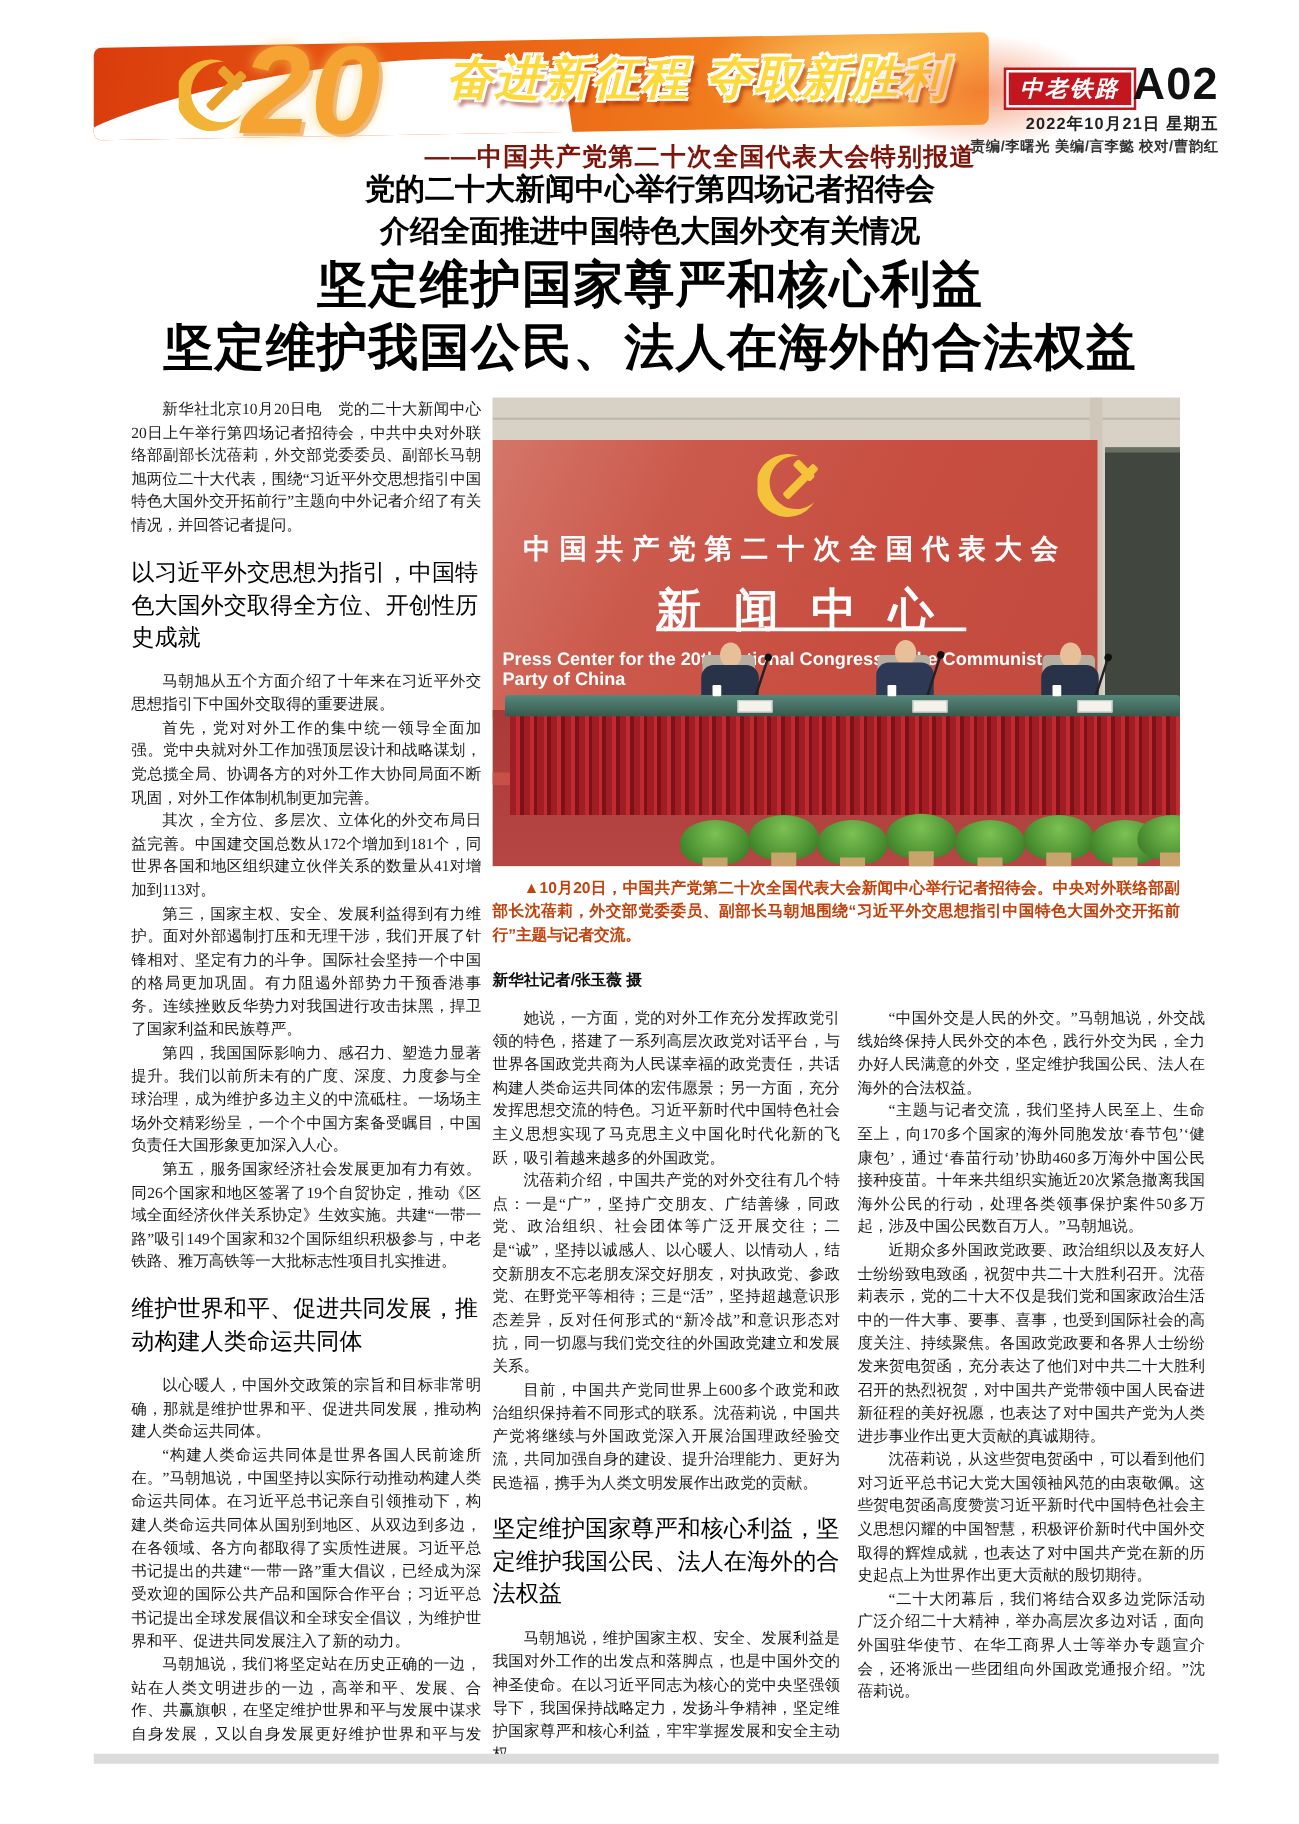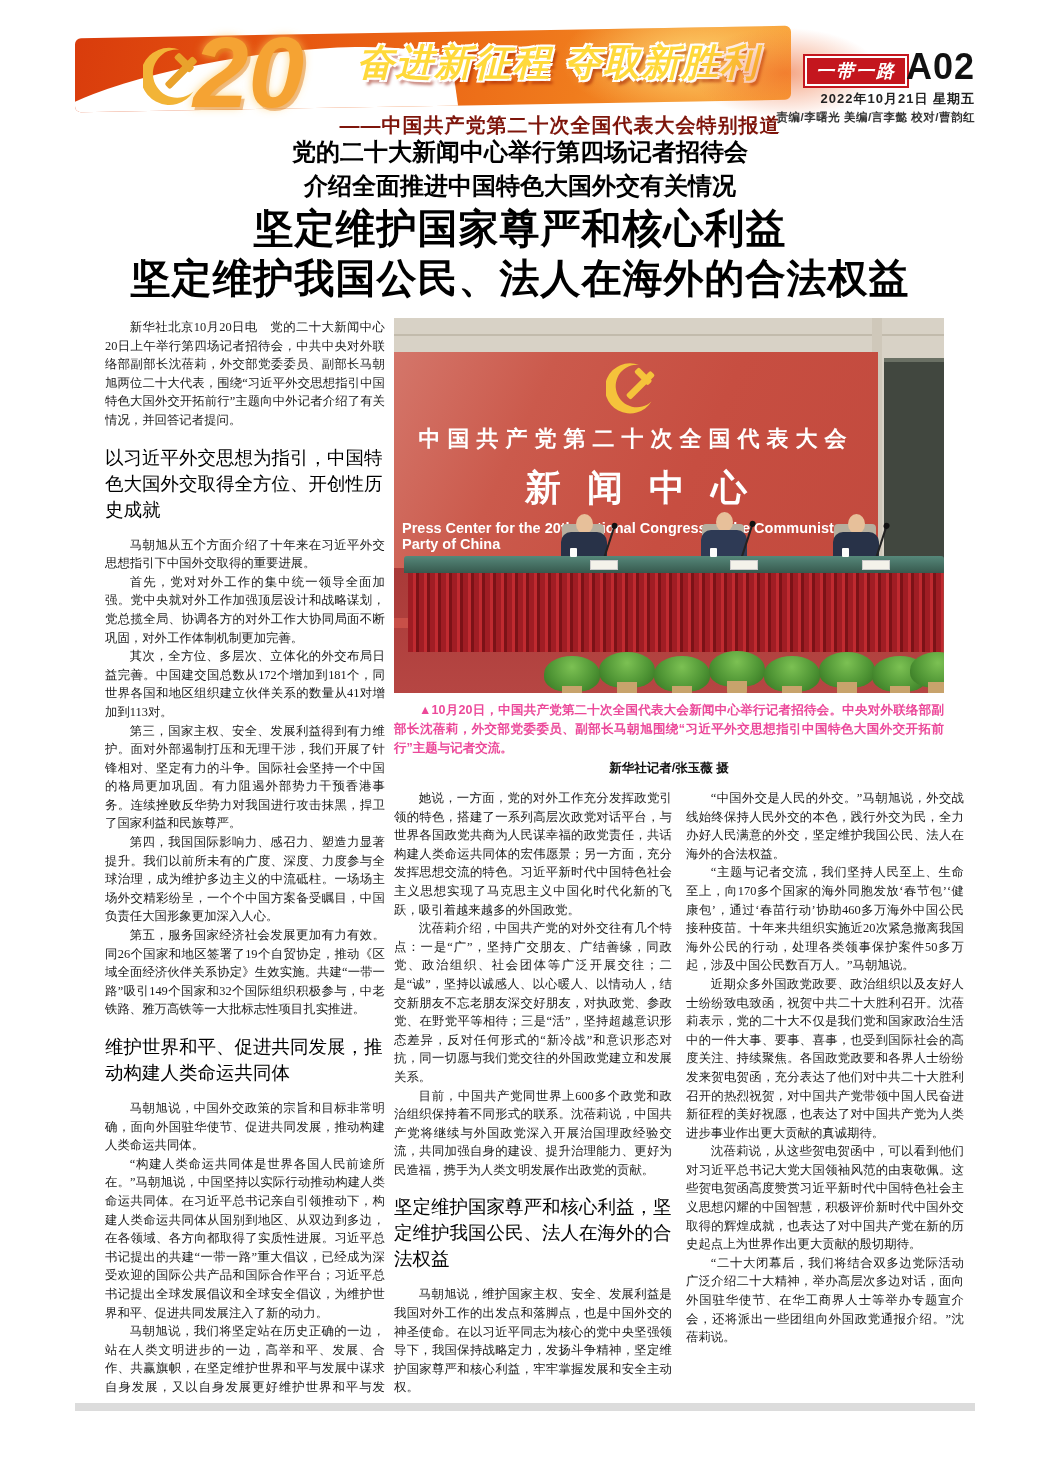--- a/index.html
+++ b/index.html
@@ -50,21 +50,21 @@
   .ph-wall-line{position:absolute;left:0;top:16px;width:100%;height:2px;background:#c2bbac;}
   .ph-pillar{position:absolute;right:62px;top:0;width:10px;height:260px;background:#cfc8ba;}
   .ph-screen{position:absolute;right:0;top:40px;width:60px;height:215px;background:#41473f;
         border-top:4px solid #6a7064;}
   .ph-backdrop{position:absolute;left:0;top:34px;width:484px;height:222px;
         background:linear-gradient(115deg,#d4766a 0%,#cb5a4c 28%,#c74e41 60%,#c24a3e 100%);}
   .ph-emblem{position:absolute;left:212px;top:8px;width:60px;height:58px;}
   .ph-line1{position:absolute;left:0;top:72px;width:100%;text-align:center;color:#fff;
         font-size:22px;font-weight:700;letter-spacing:7px;}
   .ph-line2{position:absolute;left:0;top:112px;width:100%;text-align:center;color:#fff;
-        font-size:36px;font-weight:700;letter-spacing:26px;text-indent:26px;}
+        font-size:36px;font-weight:700;letter-spacing:26px;text-indent:26px;text-decoration:underline;}
   .ph-line3{position:absolute;left:8px;top:168px;width:96%;text-align:left;color:#fff;
         font-size:14.5px;font-weight:700;}
   .ph-floor{position:absolute;left:0;top:250px;width:100%;height:125px;
         background:linear-gradient(#a93a38,#b64643);}
   .ph-stage-edge{position:absolute;left:0;top:300px;width:160px;height:10px;background:#c85048;}
   .chair{position:absolute;width:42px;height:46px;background:#b6ae9e;border-radius:4px 4px 0 0;}
   .speaker-head{position:absolute;width:17px;height:20px;background:#e7c09a;border-radius:50%;}
   .speaker-torso{position:absolute;width:46px;height:40px;background:#283248;border-radius:10px 10px 0 0;}
   .speaker-torso.f{background:#2e3a55;}
   .mic{position:absolute;width:2px;height:34px;background:#222;transform:rotate(18deg);}
@@ -75,22 +75,22 @@
   .ph-skirt{position:absolute;left:4px;top:17px;width:99%;height:79px;
         background:repeating-linear-gradient(90deg,#a01d24 0 5px,#c02a30 5px 8px,#7c1217 8px 11px);}
   .plate{position:absolute;width:26px;height:8px;background:#f4f2ea;border:1px solid #ccc;}
   .cup{position:absolute;width:7px;height:9px;background:#fdfdfb;border-radius:1px;}
   .plant{position:absolute;width:56px;height:36px;border-radius:50% 50% 42% 42%;
         background:radial-gradient(circle at 50% 30%,#7cc153,#4e9434 60%,#337021);}
   .plant::after{content:"";position:absolute;left:18px;top:30px;width:20px;height:14px;
         background:#c8a36c;border-radius:0 0 4px 4px;}
   
   .caption{margin-top:8px;width:550px;text-indent:2em;text-align:justify;
-        font-size:12.5px;line-height:19px;font-weight:600;color:#ec4899;}
-  .credit{width:550px;text-align:center;font-size:12.5px;font-weight:600;color:#111;margin-top:2px;}
+        font-size:12.5px;line-height:19px;font-weight:600;color:#c2410c;}
+  .credit{width:550px;text-align:left;font-size:12.5px;font-weight:600;color:#111;margin-top:18px;}
   .two-cols{display:flex;gap:14px;margin-top:12px;}
   .two-cols .col{height:604px;}
   
   .bottom-bar{position:absolute;left:75px;top:1403px;width:900px;height:8px;background:#dcdcdc;}
 </style>
 </head>
 <body>
 
 <div class="page">
 
@@ -101,21 +101,21 @@
     </div>
     <svg class="emblem20" viewBox="0 0 60 60">
       <path d="M33 5a22 22 0 1 0 13 38 26 26 0 1 1-13-38z" fill="#f2b437"></path>
       <rect x="27" y="6" width="7" height="36" rx="2" transform="rotate(45 30 30)" fill="#e9a22c"></rect>
       <rect x="16" y="12" width="20" height="7" rx="2" transform="rotate(45 30 30)" fill="#e9a22c"></rect>
     </svg>
     <div class="big20">20</div>
     <div class="banner-title">奋进新征程 夺取新胜利</div>
     <div class="banner-subtitle">——中国共产党第二十次全国代表大会特别报道</div>
     <div class="mast-glow"></div>
-    <div class="masthead">一带一路</div>
+    <div class="masthead">中老铁路</div>
     <div class="pageno">A02</div>
     <div class="dateline">2022年10月21日 星期五</div>
     <div class="staffline">责编/李曙光 美编/言李懿 校对/曹韵红</div>
   </div>
 
   <div class="headlines">
     <div class="kicker">党的二十大新闻中心举行第四场记者招待会</div>
     <div class="kicker">介绍全面推进中国特色大国外交有关情况</div>
     <div class="main-head">坚定维护国家尊严和核心利益</div>
     <div class="main-head">坚定维护我国公民、法人在海外的合法权益</div>
@@ -125,21 +125,21 @@
     <div class="col col-left">
         <p class="col-para">新华社北京10月20日电　党的二十大新闻中心20日上午举行第四场记者招待会，中共中央对外联络部副部长沈蓓莉，外交部党委委员、副部长马朝旭两位二十大代表，围绕“习近平外交思想指引中国特色大国外交开拓前行”主题向中外记者介绍了有关情况，并回答记者提问。</p>
         <h3 class="col-subhead">以习近平外交思想为指引，中国特色大国外交取得全方位、开创性历史成就</h3>
         <p class="col-para">马朝旭从五个方面介绍了十年来在习近平外交思想指引下中国外交取得的重要进展。</p>
         <p class="col-para">首先，党对对外工作的集中统一领导全面加强。党中央就对外工作加强顶层设计和战略谋划，党总揽全局、协调各方的对外工作大协同局面不断巩固，对外工作体制机制更加完善。</p>
         <p class="col-para">其次，全方位、多层次、立体化的外交布局日益完善。中国建交国总数从172个增加到181个，同世界各国和地区组织建立伙伴关系的数量从41对增加到113对。</p>
         <p class="col-para">第三，国家主权、安全、发展利益得到有力维护。面对外部遏制打压和无理干涉，我们开展了针锋相对、坚定有力的斗争。国际社会坚持一个中国的格局更加巩固。有力阻遏外部势力干预香港事务。连续挫败反华势力对我国进行攻击抹黑，捍卫了国家利益和民族尊严。</p>
         <p class="col-para">第四，我国国际影响力、感召力、塑造力显著提升。我们以前所未有的广度、深度、力度参与全球治理，成为维护多边主义的中流砥柱。一场场主场外交精彩纷呈，一个个中国方案备受瞩目，中国负责任大国形象更加深入人心。</p>
         <p class="col-para">第五，服务国家经济社会发展更加有力有效。同26个国家和地区签署了19个自贸协定，推动《区域全面经济伙伴关系协定》生效实施。共建“一带一路”吸引149个国家和32个国际组织积极参与，中老铁路、雅万高铁等一大批标志性项目扎实推进。</p>
         <h3 class="col-subhead">维护世界和平、促进共同发展，推动构建人类命运共同体</h3>
-        <p class="col-para">马朝旭说，中国外交政策的宗旨和目标非常明确，面向外国驻华使节、促进共同发展，推动构建人类命运共同体。</p>
+        <p class="col-para">以心暖人，中国外交政策的宗旨和目标非常明确，那就是维护世界和平、促进共同发展，推动构建人类命运共同体。</p>
         <p class="col-para">“构建人类命运共同体是世界各国人民前途所在。”马朝旭说，中国坚持以实际行动推动构建人类命运共同体。在习近平总书记亲自引领推动下，构建人类命运共同体从国别到地区、从双边到多边，在各领域、各方向都取得了实质性进展。习近平总书记提出的共建“一带一路”重大倡议，已经成为深受欢迎的国际公共产品和国际合作平台；习近平总书记提出全球发展倡议和全球安全倡议，为维护世界和平、促进共同发展注入了新的动力。</p>
         <p class="col-para">马朝旭说，我们将坚定站在历史正确的一边，站在人类文明进步的一边，高举和平、发展、合作、共赢旗帜，在坚定维护世界和平与发展中谋求自身发展，又以自身发展更好维护世界和平与发展。</p>
       </div>
 
     <div class="main-right">
 
       <div class="photo">
         <div class="ph-wall-line"></div>
         <div class="ph-pillar"></div>
         <div class="ph-screen"></div>

